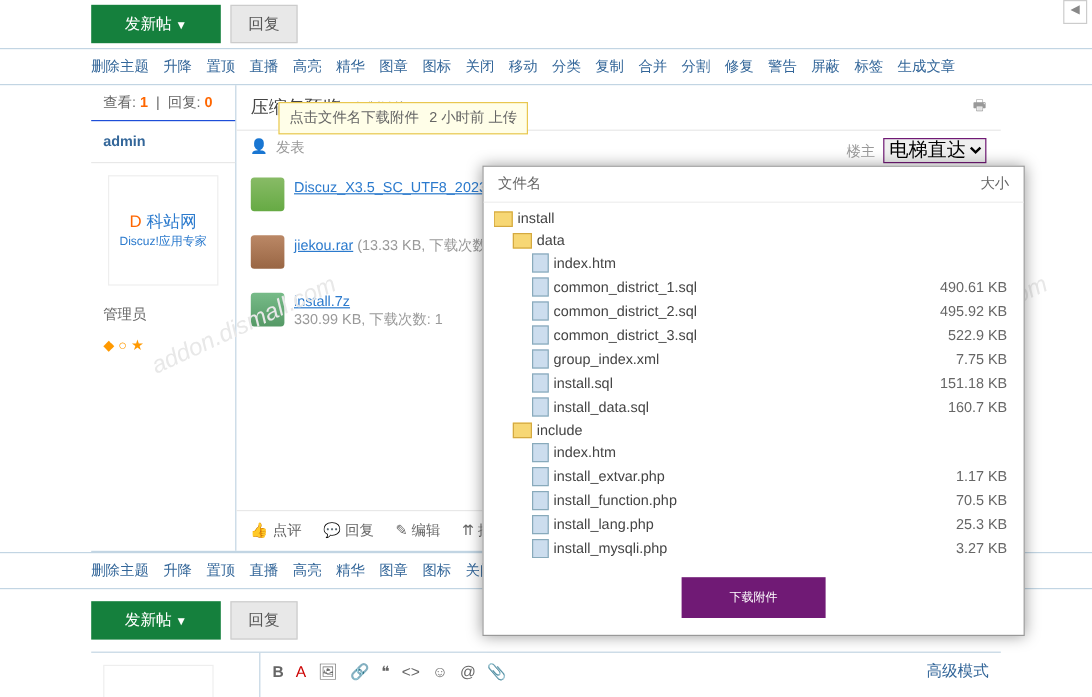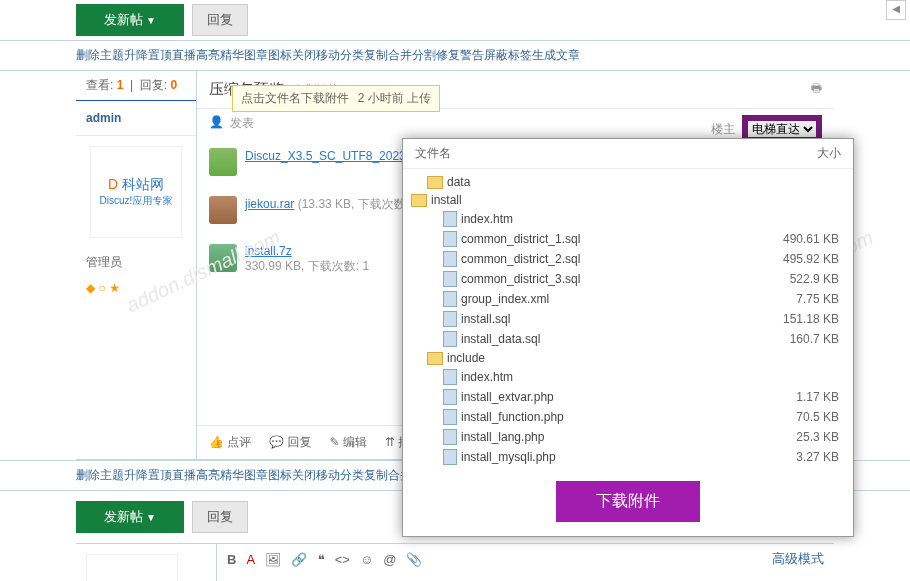--- a/index.html
+++ b/index.html
@@ -3,21 +3,21 @@
 <meta charset="utf-8">
 <style>
 body{margin:0;font-family:"Microsoft YaHei",Arial,sans-serif;font-size:12px;color:#333;background:#fff}
 a{color:#2b7acd;text-decoration:none}
 .container{width:910px;margin:0;position:relative}
 .top-bar{display:flex;gap:8px;padding:4px 76px}
 .btn-blue{background:#15803d;color:#fff;border:none;padding:6px 28px;font-size:13px;cursor:pointer}
 .btn-gray{background:#e8e8e8;color:#555;border:1px solid #ccc;padding:6px 14px;font-size:13px;cursor:pointer}
 .arrow{font-size:10px;margin-left:3px}
 .sq-btn{position:absolute;right:4px;top:0;width:18px;height:18px;border:1px solid #ccc;text-align:center;line-height:16px;font-size:10px;color:#888}
-.mod-bar{border-top:1px solid #c2d5e3;border-bottom:1px solid #c2d5e3;padding:6px 76px;display:flex;color:#369;font-size:12px}
+.mod-bar{border-top:1px solid #c2d5e3;border-bottom:1px solid #c2d5e3;padding:6px 76px;display:flex;gap:12px;color:#369;font-size:12px}
 .mod-bar span{cursor:pointer}
 .main{display:flex;border-bottom:1px solid #c2d5e3;margin:0 76px 0 76px}
 .left-col{width:120px;border-right:1px solid #c2d5e3;padding:0}
 .stats-bar{padding:6px 10px;border-bottom:1px solid #1d4ed8;color:#666}
 .stats-bar b{color:#f60}
 .user-name{padding:10px;color:#369;font-weight:bold;border-bottom:1px solid #e8e8e8}
 .avatar-box{width:90px;height:90px;border:1px solid #eee;margin:10px auto;display:flex;flex-direction:column;align-items:center;justify-content:center}
 .avatar-box .logo{color:#2b7acd;font-weight:normal;font-size:14px}
 .avatar-box .sub{color:#2b7acd;font-size:10px}
 .user-stats{display:flex;border-top:1px solid #e8e8e8;border-bottom:1px solid #e8e8e8}
@@ -28,21 +28,21 @@
 .extra{padding:4px 10px;color:#666;line-height:1.8}
 .right-col{flex:1;position:relative}
 .title-row{padding:8px 12px;border-bottom:1px solid #e8e8e8;display:flex;align-items:center;gap:8px}
 .title-row h2{margin:0;font-size:15px;font-weight:normal;color:#444}
 .copy-link{color:#999;font-size:11px}
 .print-ico{margin-left:auto;color:#999;cursor:pointer}
 .meta-row{padding:6px 12px;color:#999;display:flex;gap:6px;position:relative}
 .meta-row .red{color:#f60}
 .tooltip{position:absolute;left:232px;top:85px;z-index:5;background:#fffee8;border:1px solid #e8c74f;padding:4px 8px;width:190px;display:flex;justify-content:space-between;color:#666;font-size:12px}
 .floor{position:absolute;right:12px;top:6px;color:#999}
-.floor select{font-size:12px;border:6px solid #701a75}
+.floor select{font-size:16px;border:1px solid #701a75}
 .attach{display:flex;gap:8px;padding:10px 12px;align-items:flex-start}
 .attach-ico{width:28px;height:28px;background:linear-gradient(#8b6,#6a4);border-radius:3px;flex-shrink:0}
 .attach-ico.rar{background:linear-gradient(#b86,#964)}
 .attach-ico.z7{background:linear-gradient(#7b8,#596)}
 .attach-body a{color:#2b7acd;text-decoration:underline}
 .attach-meta{color:#999;font-size:12px}
 .post-actions{border-top:1px solid #e8e8e8;padding:8px 12px;display:flex;gap:18px;color:#666;margin-top:140px}
 .post-actions span{cursor:pointer}
 .bottom-bar{display:flex;gap:8px;padding:10px 76px}
 .editor-row{display:flex;margin:0 76px;border-top:1px solid #c2d5e3}
@@ -58,21 +58,21 @@
 .modal-cols{display:flex;padding:6px 12px;color:#666;font-size:12px;border-bottom:1px solid #eee}
 .modal-cols .c1{flex:1}
 .modal-cols .c2{width:70px;text-align:right}
 .tree{height:290px;overflow-y:scroll;padding:4px 8px}
 .tree-row{display:flex;align-items:center;padding:2px 0;color:#444;font-size:12px}
 .tree-row .size{margin-left:auto;color:#666;padding-right:6px}
 .ico-folder{width:14px;height:11px;background:#f7d774;border:1px solid #d4a940;margin-right:4px;flex-shrink:0}
 .ico-file{width:12px;height:14px;background:#cde;border:1px solid #8ab;margin-right:4px;flex-shrink:0}
 .ind1{padding-left:16px}.ind2{padding-left:32px}
 .modal-ft{padding:14px;text-align:center}
-.btn-green{background:#a21caf;color:#fff;border:none;padding:10px 40px;font-size:16px;cursor:pointer}
+.btn-green{background:#701a75;color:#fff;border:none;padding:10px 40px;font-size:10px;cursor:pointer}
 .watermark{position:absolute;color:#e8e8e8;font-size:20px;font-style:italic;transform:rotate(-25deg);pointer-events:none;z-index:1}
 </style>
 </head>
 <body>
 
 <div class="container">
 <div class="watermark" style="left:120px;top:260px">addon.dismall.com</div>
 <div class="watermark" style="right:30px;top:260px">addon.dismall.com</div>
 
 <div class="top-bar">
@@ -218,28 +218,28 @@
 <span>点击文件名下载附件</span>
       <span>2 小时前 上传</span>
 </div>
 
 <div class="modal">
 <div class="modal-cols">
 <div class="c1">文件名</div>
 <div class="c2">大小</div>
 </div>
 <div class="tree" id="tree">
+        <div class="tree-row ind0">
+          <div class="ico-folder"></div>
+          <span>install</span>
+        </div>
         <div class="tree-row ind1">
           <div class="ico-folder"></div>
           <span>data</span>
         </div>
-        <div class="tree-row ind0">
-          <div class="ico-folder"></div>
-          <span>install</span>
-        </div>
         <div class="tree-row ind2">
           <div class="ico-file"></div>
           <span>index.htm</span>
         </div>
         <div class="tree-row ind2">
           <div class="ico-file"></div>
           <span>common_district_1.sql</span>
           <span class="size">490.61 KB</span>
         </div>
         <div class="tree-row ind2">

